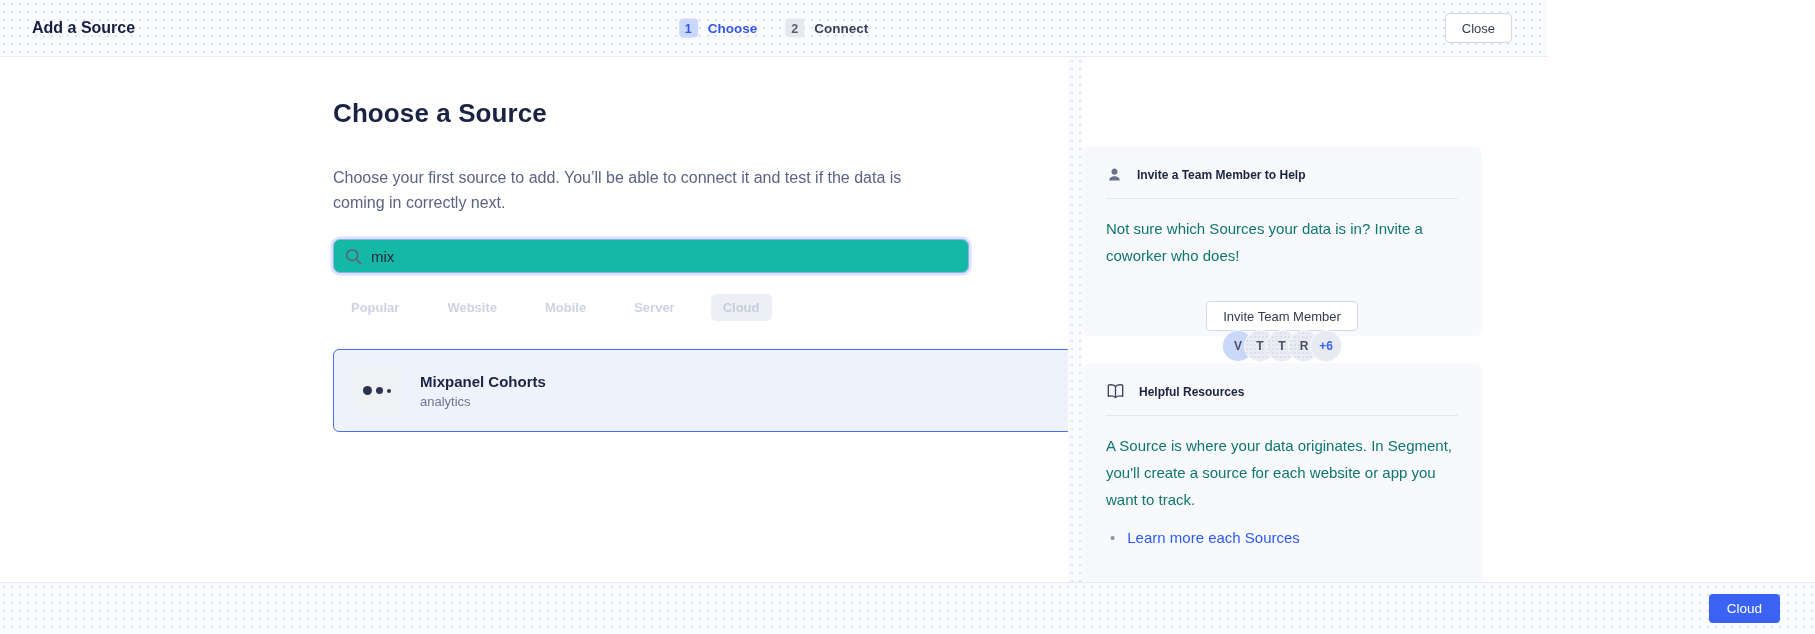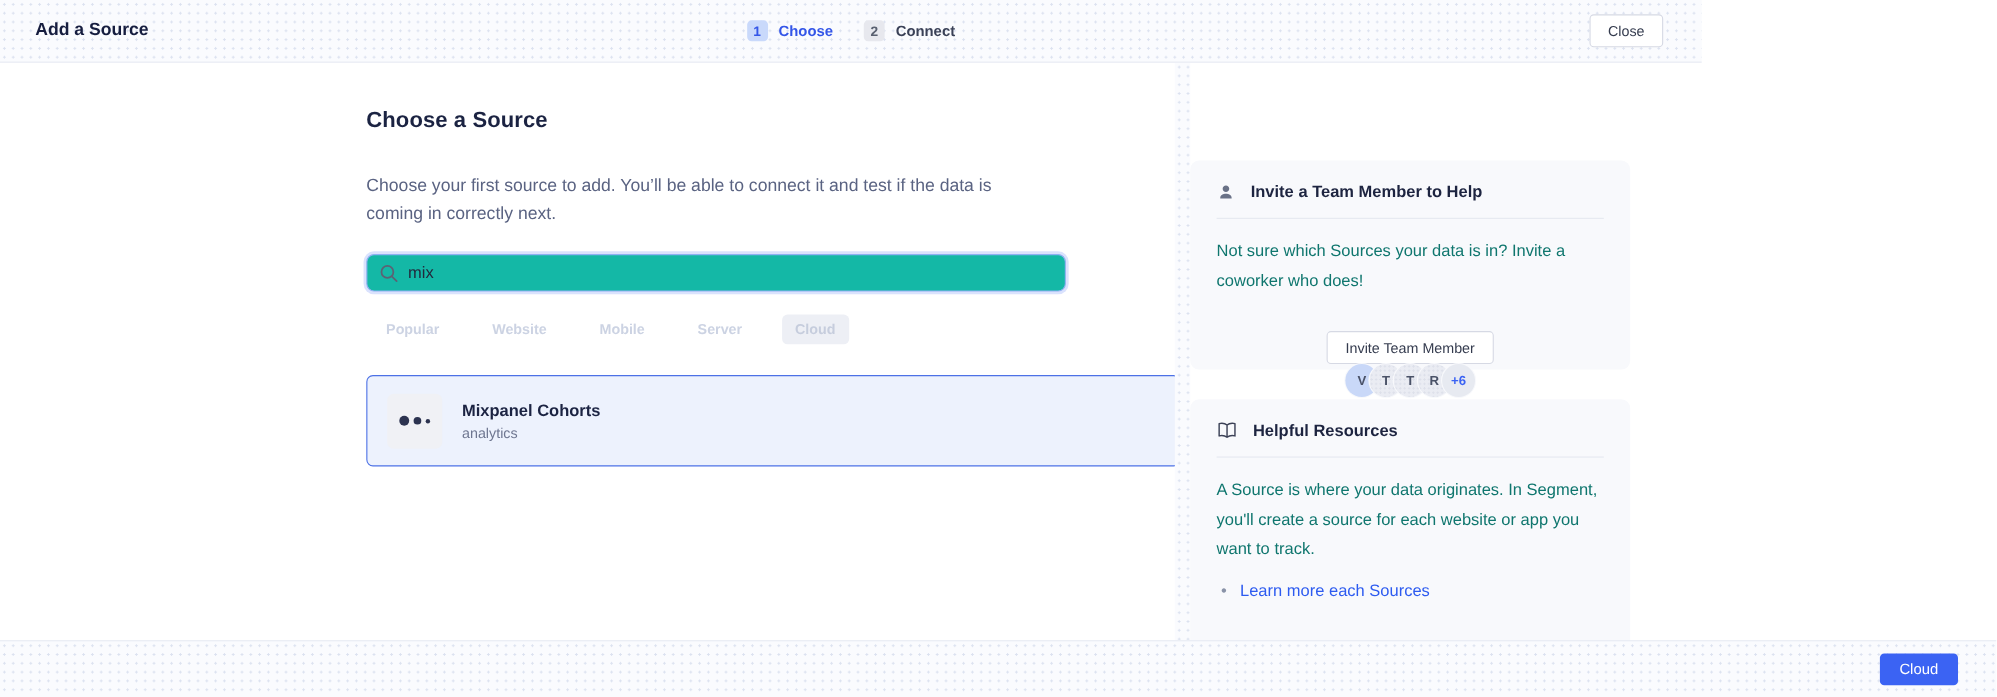--- a/index.html
+++ b/index.html
@@ -40,21 +40,21 @@
   .step.inactive .step-label { color:#3a4157; }
   .step-label { font-size:13.5px; font-weight:600; }
   .btn-secondary {
     background:#ffffff; border:1px solid #d6d9e4; border-radius:4px;
     font-family:inherit; font-size:13px; color:#343b4e;
     padding:0 16px; height:30px; cursor:pointer;
   }
   .close-btn { position:absolute; right:35px; top:13px; }
   
   .main-col { position:absolute; left:333px; top:57px; width:636px; z-index:1; }
-  .page-heading { margin-top:41px; font-size:20px; font-weight:700; color:#1b2342; letter-spacing:0.1px; }
+  .page-heading { margin-top:41px; font-size:26px; font-weight:700; color:#1b2342; letter-spacing:0.1px; }
   .page-desc { margin-top:36px; font-size:16px; line-height:25px; color:#5a6382; width:600px; }
   .search-box {
     margin-top:24px; width:636px; height:34px;
     background:#14b8a6; border:1px solid #8fb0f2; border-radius:7px;
     box-shadow:0 0 0 2.5px rgba(87,124,245,0.22);
     display:flex; align-items:center; padding:0 11px; gap:9px;
   }
   .search-box svg { flex:0 0 auto; }
   .search-input {
     border:none; outline:none; background:transparent; flex:1;
@@ -84,21 +84,21 @@
   
   .divider-strip { position:absolute; left:1068px; top:57px; width:14px; height:525px; z-index:1; }
   
   .sidebar { position:absolute; left:1082px; top:57px; width:400px; z-index:1; }
   .side-card {
     background:#f8f9fc; border-radius:8px; padding:20px 24px; position:absolute; width:400px;
   }
   .card-invite { top:89px; height:190px; }
   .card-resources { top:306px; height:240px; }
   .card-head { display:flex; align-items:center; gap:14px; }
-  .card-title { font-size:15px; font-weight:700; color:#1d2440; }
+  .card-title { font-size:12px; font-weight:700; color:#1d2440; }
   .card-divider { height:1px; background:#e5e8f0; margin-top:15px; }
   .card-body { margin-top:16px; font-size:15px; line-height:27px; color:#0f766e; }
   .invite-row { margin-top:32px; display:flex; align-items:center; justify-content:flex-start;flex-direction:column; }
   .avatar-stack { display:flex; align-items:center; }
   .avatar {
     width:30px; height:30px; border-radius:50%;
     display:flex; align-items:center; justify-content:center;
     font-size:12px; font-weight:600; color:#4a5268;
     margin-left:-8px; box-shadow:0 0 0 1px #f8f9fc;
     background-color:#eaecf3;

